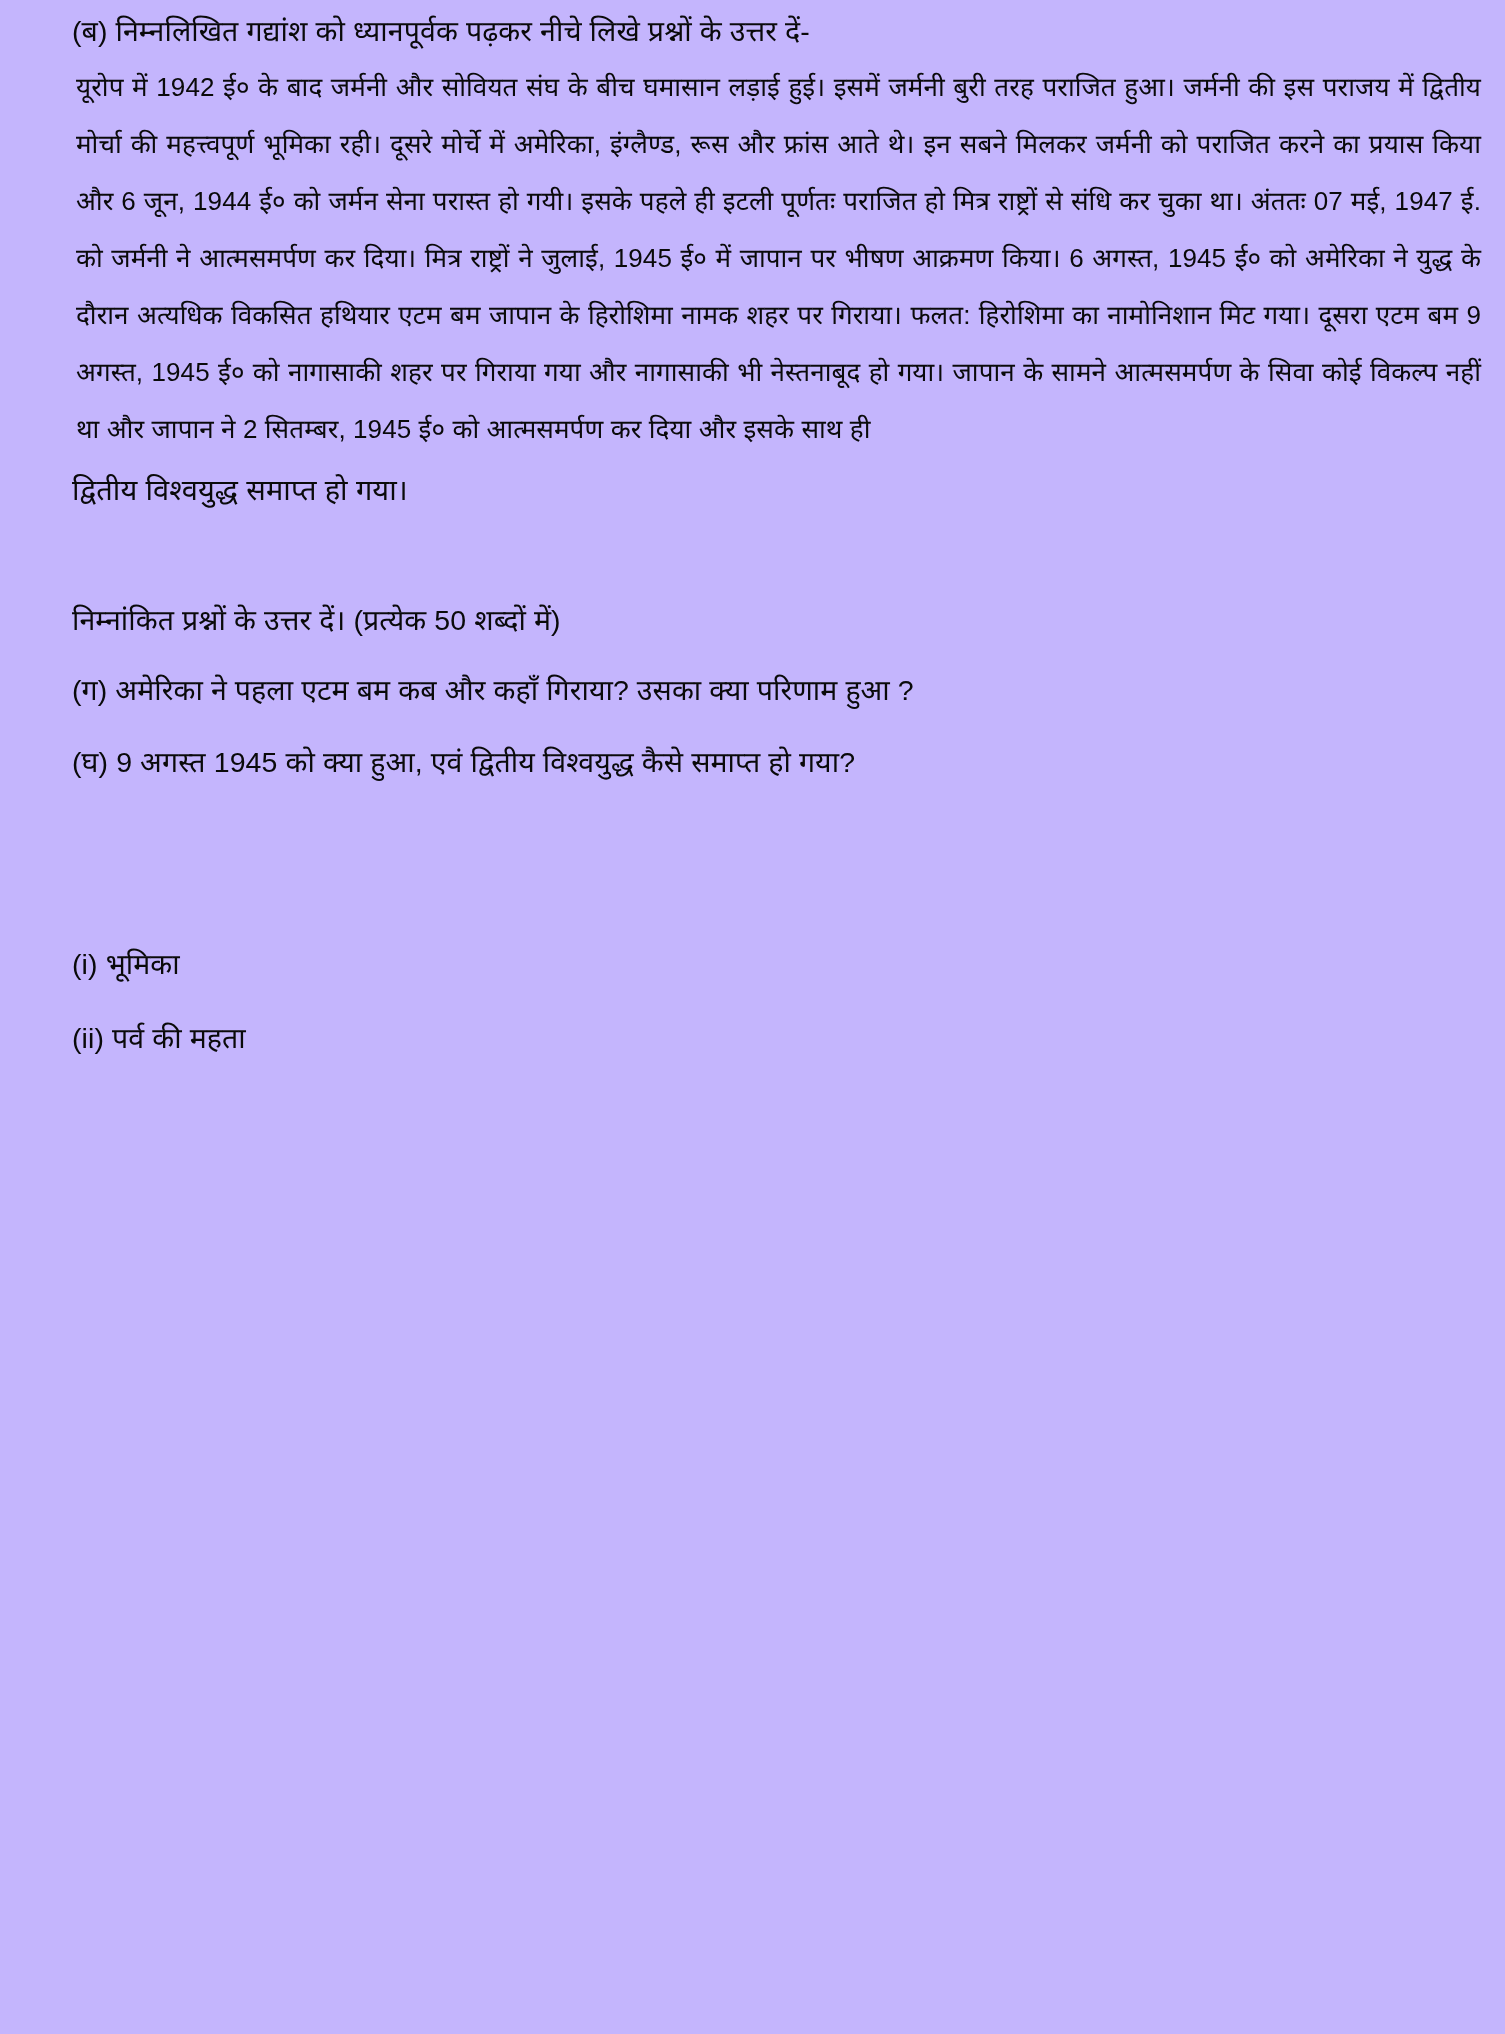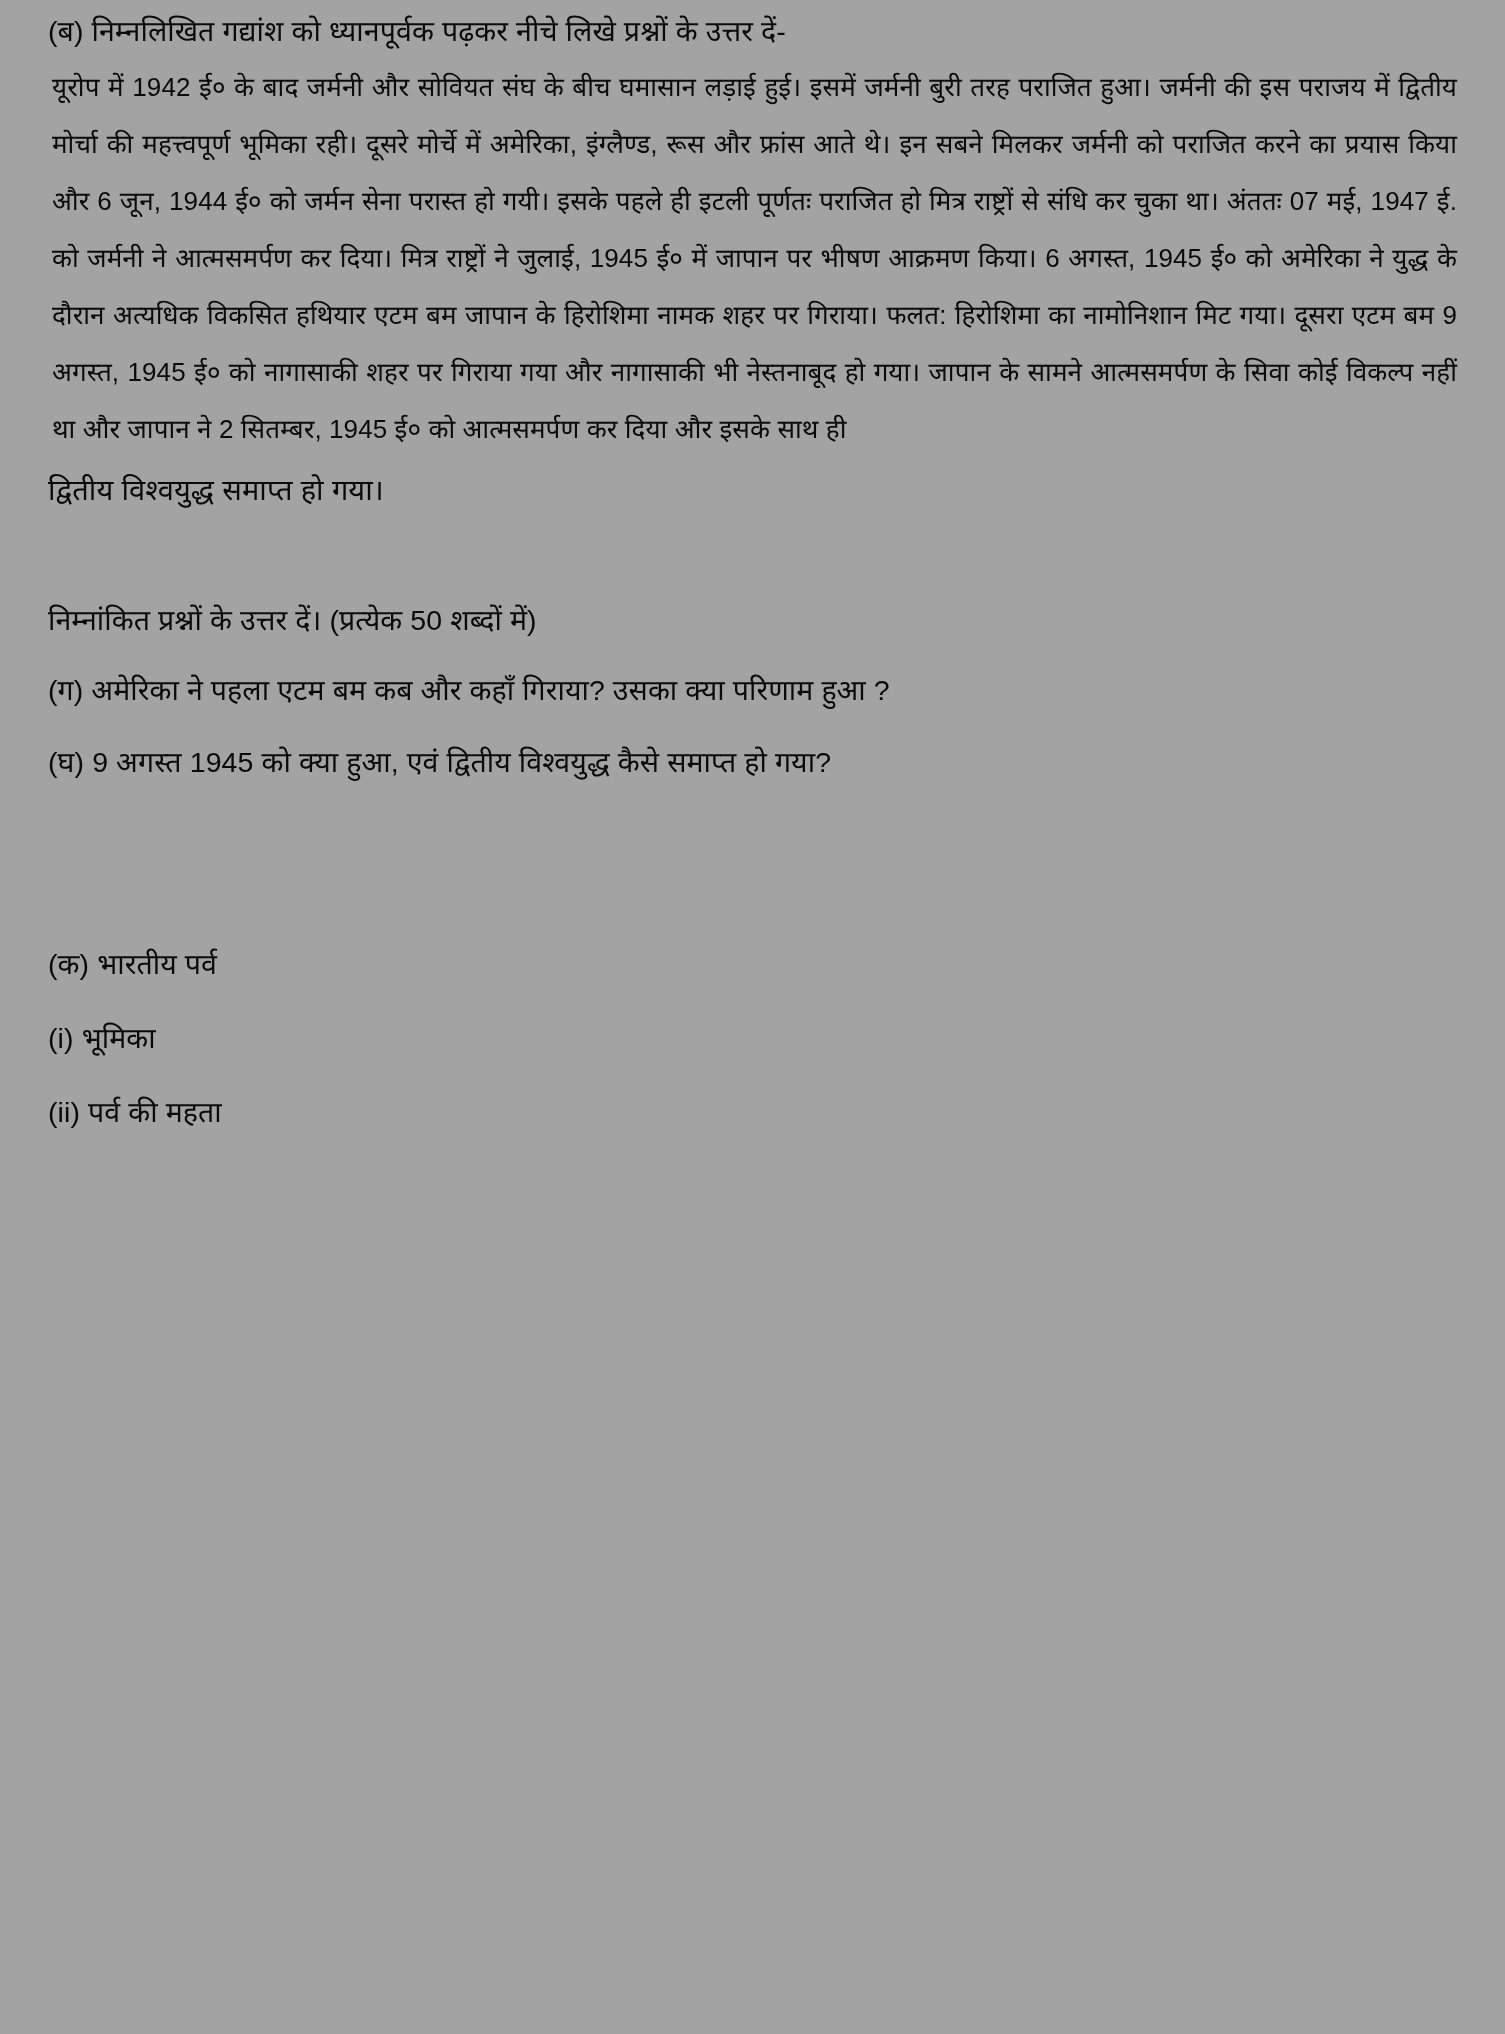--- a/index.html
+++ b/index.html
@@ -13,22 +13,22 @@
     height: 2034px;
     font-family: "Liberation Serif", "DejaVu Serif", serif;
     color: #0b0b0b;
     -webkit-font-smoothing: antialiased;
   }
   #page {
     position: relative;
     width: 1505px;
     height: 2034px;
     box-sizing: border-box;
-    padding: 8px 40px 0 48px;
-    background: #a3a3a3;
+    padding: 8px 40px 0 72px;
+    background: #c4b5fd;
     overflow: hidden;
   }
 
   
   .devanagari {
     font-family: "Liberation Sans", "DejaVu Sans", sans-serif;
     font-weight: 400;
     color: #0a0a0a;
     letter-spacing: 0.1px;
   }
@@ -111,19 +111,18 @@
 
   <p class="devanagari q-item">(ग) अमेरिका ने पहला एटम बम कब और कहाँ गिराया? उसका क्या परिणाम हुआ ?</p>
 
   <p class="devanagari q-item">(घ) 9 अगस्त 1945 को क्या हुआ, एवं द्वितीय विश्वयुद्ध कैसे समाप्त हो गया?</p>
 
   <div class="section-gap-md"></div>
 
 
   <div class="section-gap-lg"></div>
 
-  <p class="devanagari topic-head">(क) भारतीय पर्व</p>
 
   <p class="devanagari topic-point">(i) भूमिका</p>
 
   <p class="devanagari topic-point">(ii) पर्व की महता</p>
 
 </div>
 
 </body></html>

